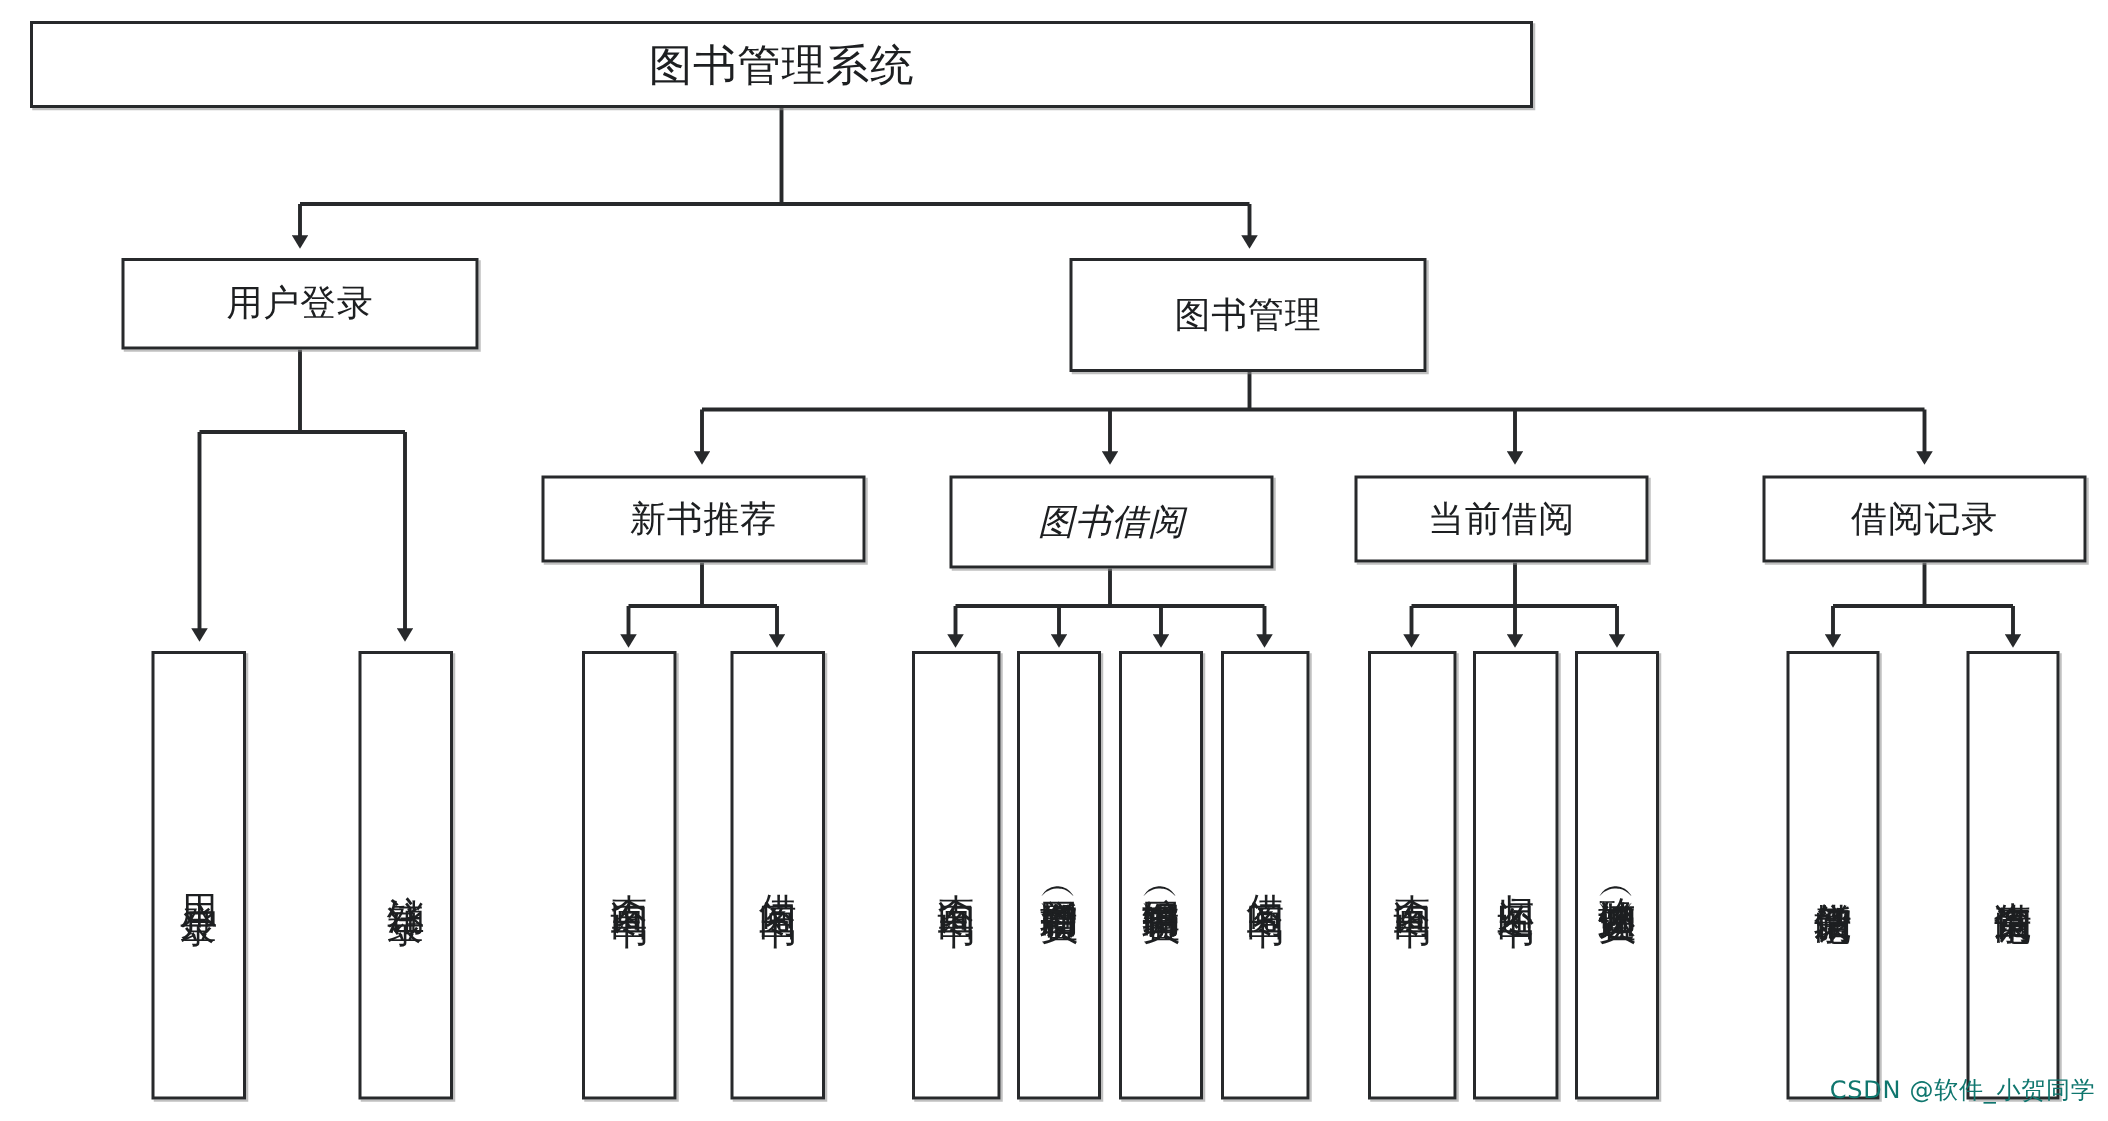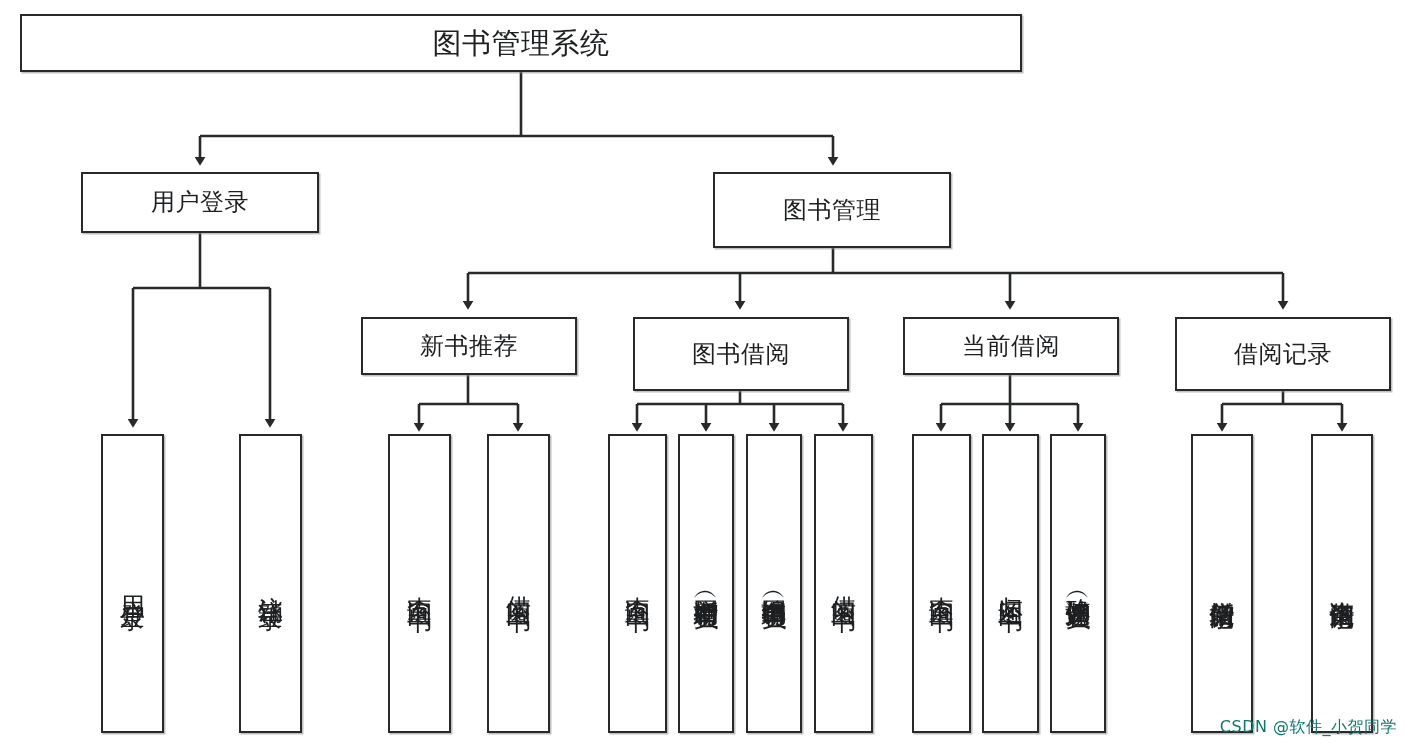--- a/index.html
+++ b/index.html
@@ -141,27 +141,27 @@
   <div class="node horiz" style="left:81px; top:172px; width:238px; height:61px;">
     <span class="label">用户登录</span>
   </div>
   <div class="node horiz" style="left:713px; top:172px; width:238px; height:76px;">
     <span class="label">图书管理</span>
   </div>
 
   <div class="node horiz" style="left:361px; top:317px; width:216px; height:58px;">
     <span class="label">新书推荐</span>
   </div>
-  <div class="node horiz" style="left:633px; top:317px; width:216px; height:74px;">
+  <div class="node horiz" style="left:633px; top:317px; width:216px; height:62px;font-style:italic;">
     <span class="label">图书借阅</span>
   </div>
-  <div class="node horiz" style="left:903px; top:317px; width:216px; height:58px;">
+  <div class="node horiz" style="left:903px; top:317px; width:196px; height:58px;">
     <span class="label">当前借阅</span>
   </div>
-  <div class="node horiz" style="left:1175px; top:317px; width:216px; height:74px;">
+  <div class="node horiz" style="left:1175px; top:317px; width:216px; height:58px;">
     <span class="label">借阅记录</span>
   </div>
 
   <div class="node vert" style="left:101px; top:434px; width:63px; height:299px;">
     <span class="label">用户登录</span>
   </div>
   <div class="node vert" style="left:239px; top:434px; width:63px; height:299px;">
     <span class="label">注销登录</span>
   </div>
 

